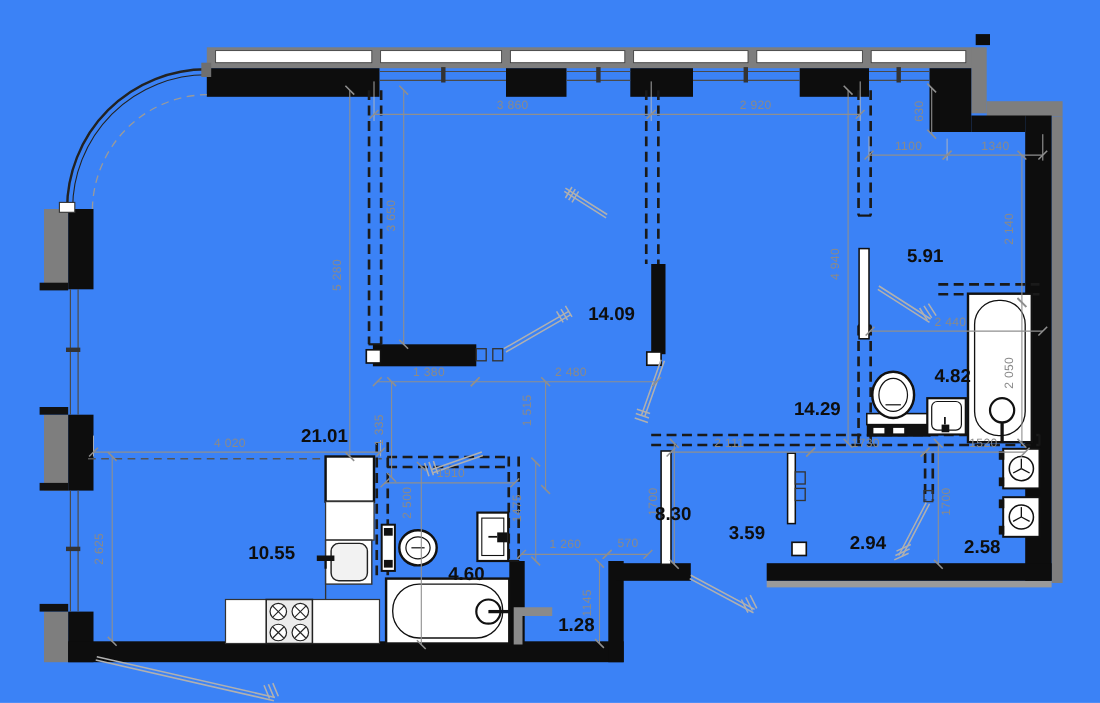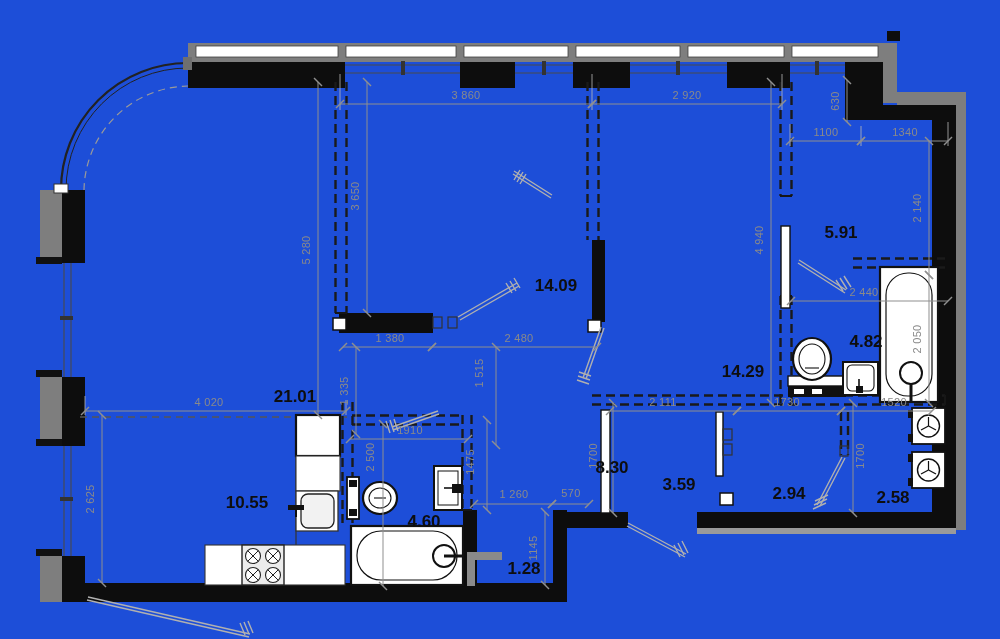--- a/index.html
+++ b/index.html
@@ -1,16 +1,16 @@
 <!DOCTYPE html>
 <html><head>
 <meta charset="utf-8">
 <style>
   html,body{margin:0;padding:0;background:#ffffff;}
-  .stage{position:relative;width:1000px;height:639px;background:#1d4ed8;overflow:hidden;
+  .stage{position:relative;width:1000px;height:639px;background:#3b82f6;overflow:hidden;
          font-family:"Liberation Sans",sans-serif;}
   svg{display:block}
   .wall{fill:#0d0d0d;stroke:none}
   .dl{stroke:#8f8f8f;stroke-width:1}
   .wl{stroke:#b9b9b9;stroke-width:0.8}
   .dt{font-family:"Liberation Sans",sans-serif;font-size:11px;fill:#8a8a8a;text-anchor:middle;letter-spacing:.3px}
   .rl{font-family:"Liberation Sans",sans-serif;font-size:17px;font-weight:bold;fill:#0e0e0e;text-anchor:middle}
   .dw{stroke:#1a1a1a;stroke-width:2.4;stroke-dasharray:9 5;fill:none}
   .dwthin{stroke:#555;stroke-width:1.3;stroke-dasharray:7 5;fill:none}
   .sw{stroke:#b0b0b0;stroke-width:1.4;fill:none}

